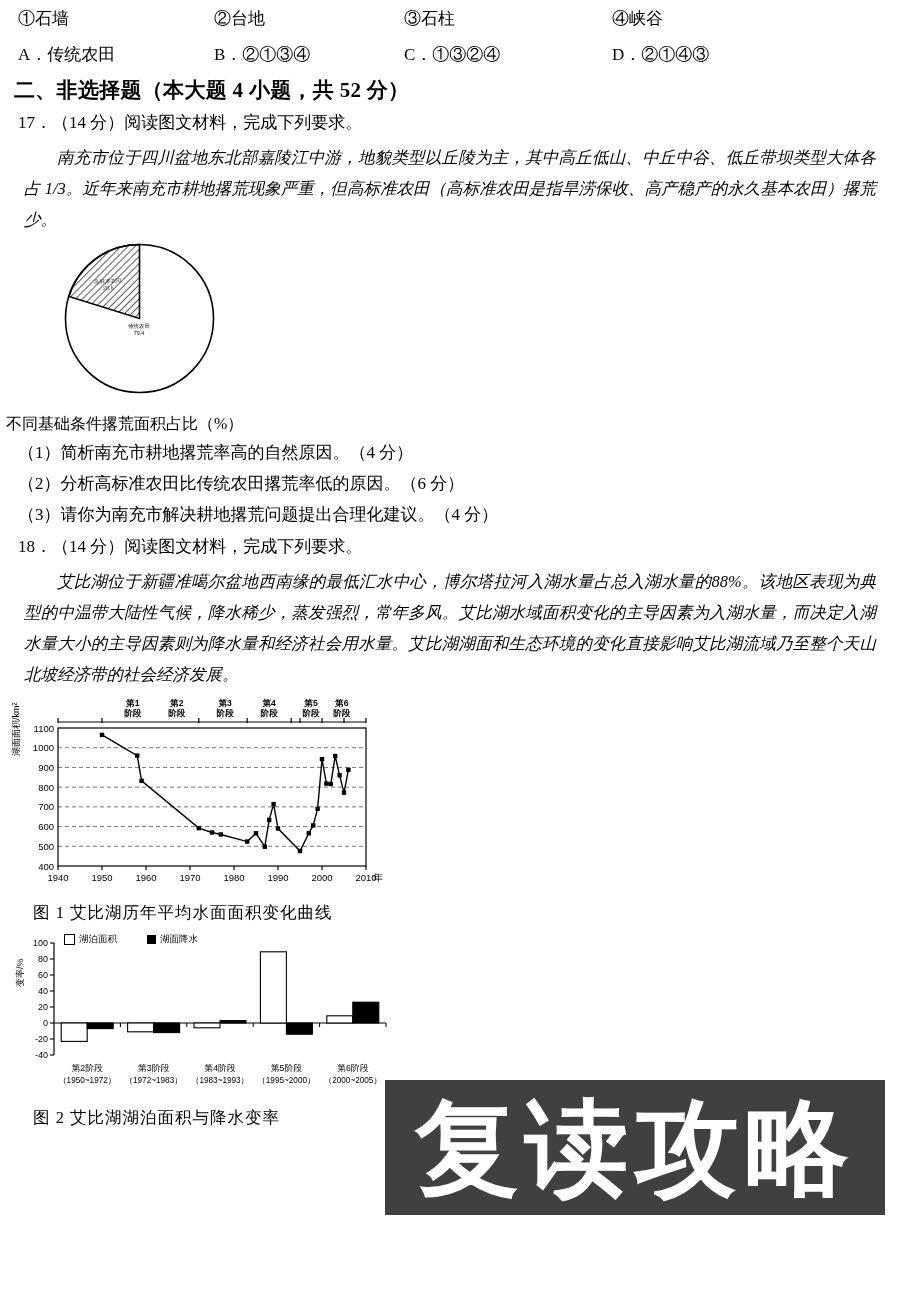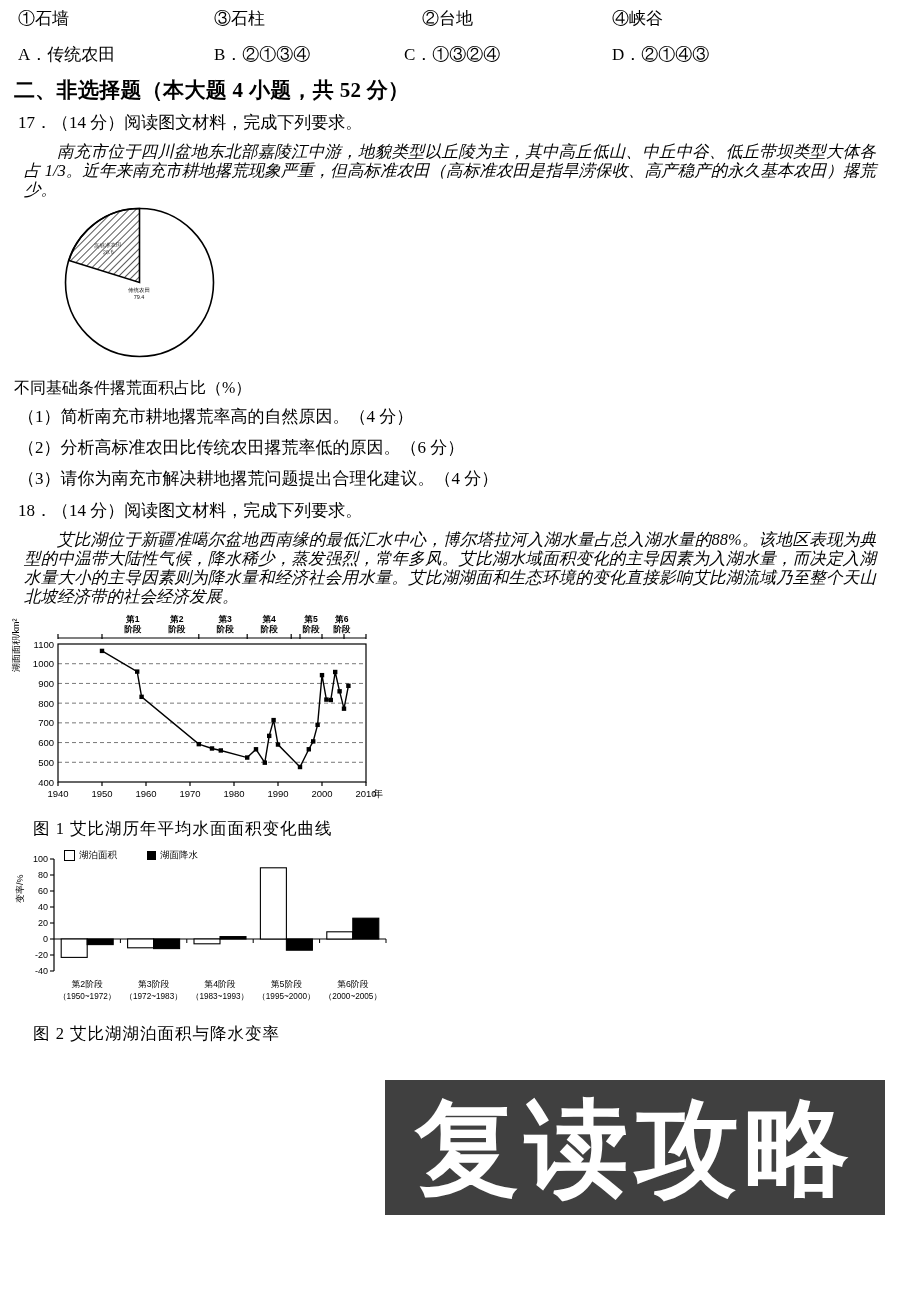--- a/index.html
+++ b/index.html
@@ -55,37 +55,37 @@
 
   .q-line {
     padding: 2px 18px 0 18px;
     font-size: 17px;
     line-height: 30px;
   }
 
   .para {
     padding: 4px 24px 0 24px;
     font-size: 16.5px;
-    line-height: 19px;
+    line-height: 31px;
     text-align: justify;
     text-indent: 2em;
     font-family: "Liberation Serif", "DejaVu Serif", serif;
     font-style: italic;
   }
 
   .sub-q {
     padding: 1px 18px 0 18px;
     font-size: 17px;
     line-height: 30px;
   }
 
   .fig-caption {
     font-size: 16px;
     line-height: 26px;
-    padding-left: 14px;
+    padding-left: 6px;
   }
   .fig-caption-indent {
     font-size: 16.5px;
     line-height: 28px;
     padding-left: 33px;
     letter-spacing: 1px;
   }
 
   
   .pie-wrap {
@@ -199,22 +199,22 @@
     line-height: 1;
   }
 </style>
 </head>
 <body>
 
 <div class="page">
 
   <div class="row-options">
     <div class="opt opt-1">①石墙</div>
+    <div class="opt opt-2">②台地</div>
     <div class="opt opt-3">③石柱</div>
-    <div class="opt opt-2">②台地</div>
     <div class="opt">④峡谷</div>
   </div>
 
   <div class="row-answers">
     <div class="ans-1">A．传统农田</div>
     <div class="ans-2">B．②①③④</div>
     <div class="ans-3">C．①③②④</div>
     <div>D．②①④③</div>
   </div>
 

